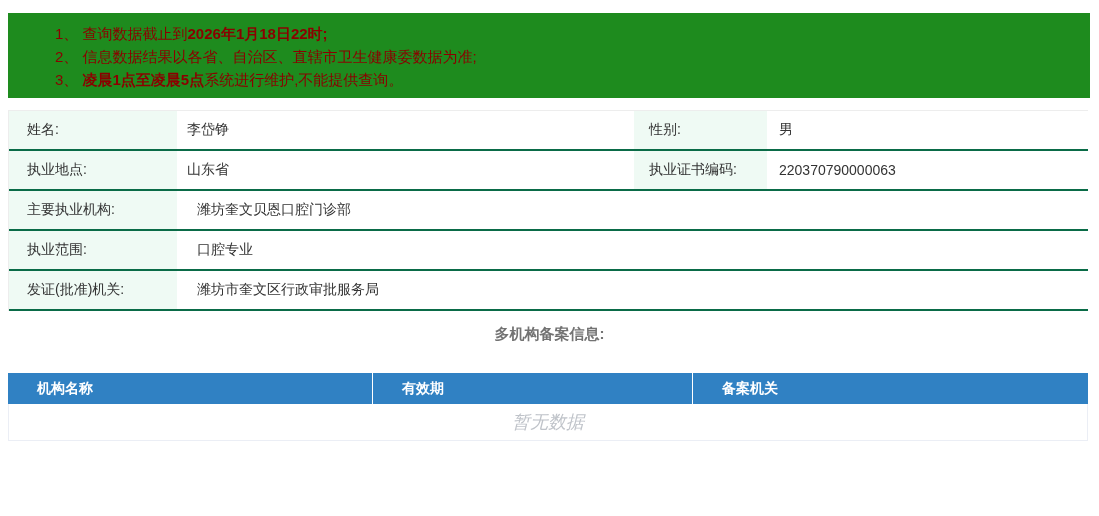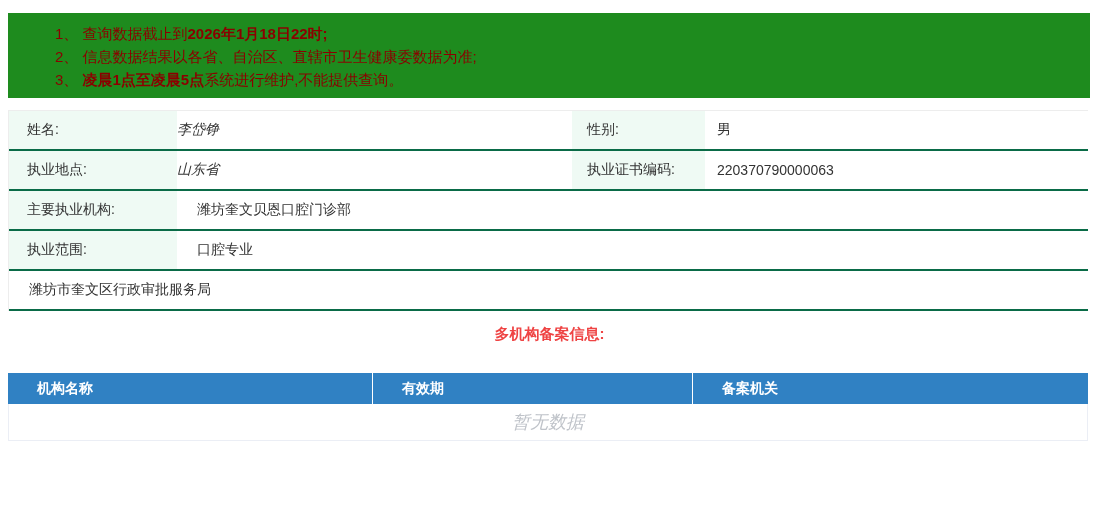--- a/index.html
+++ b/index.html
@@ -26,28 +26,28 @@
     border-top:1px solid #ededed;
     border-left:1px solid #ededed;
   }
   .info-row{
     display:flex;align-items:stretch;height:38px;
     border-bottom:2px solid #0a6b47;
     font-size:14px;
   }
   .cell{display:flex;align-items:center;box-sizing:border-box;}
   .cell-label{width:168px;background:#effaf4;padding-left:18px;}
-  .cell-value-1{width:395px;font-style:italic;}
+  .cell-value-1{width:457px;padding-left:10px;}
   .cell-label-2{width:133px;background:#effaf4;padding-left:15px;}
   .cell-value-2{flex:1;padding-left:12px;}
   .cell-value-full{flex:1;padding-left:20px;}
   
   .section-title{
     margin-top:13px;height:20px;line-height:20px;
-    text-align:center;font-weight:bold;font-size:15px;color:#ef4444;
+    text-align:center;font-weight:bold;font-size:15px;color:#737373;
   }
   
   .filing{margin:29px 11px 0 8px;}
   .filing-header{display:flex;height:31px;background:#3081c3;}
   .fh-cell{
     display:flex;align-items:center;padding-left:29px;
     color:#ffffff;font-weight:bold;font-size:14px;box-sizing:border-box;
   }
   .fh-1{width:365px;border-right:1px solid #ffffff;}
   .fh-2{width:320px;border-right:1px solid #ffffff;}
@@ -88,20 +88,21 @@
     <div class="cell cell-label">主要执业机构:</div>
     <div class="cell cell-value-full">潍坊奎文贝恩口腔门诊部</div>
   </div>
 
   <div class="info-row">
     <div class="cell cell-label">执业范围:</div>
     <div class="cell cell-value-full">口腔专业</div>
   </div>
 
   <div class="info-row">
+    <div class="cell cell-label">发证(批准)机关:</div>
     <div class="cell cell-value-full">潍坊市奎文区行政审批服务局</div>
   </div>
 
 </div>
 
 <div class="section-title">多机构备案信息:</div>
 
 <div class="filing">
   <div class="filing-header">
     <div class="fh-cell fh-1">机构名称</div>

